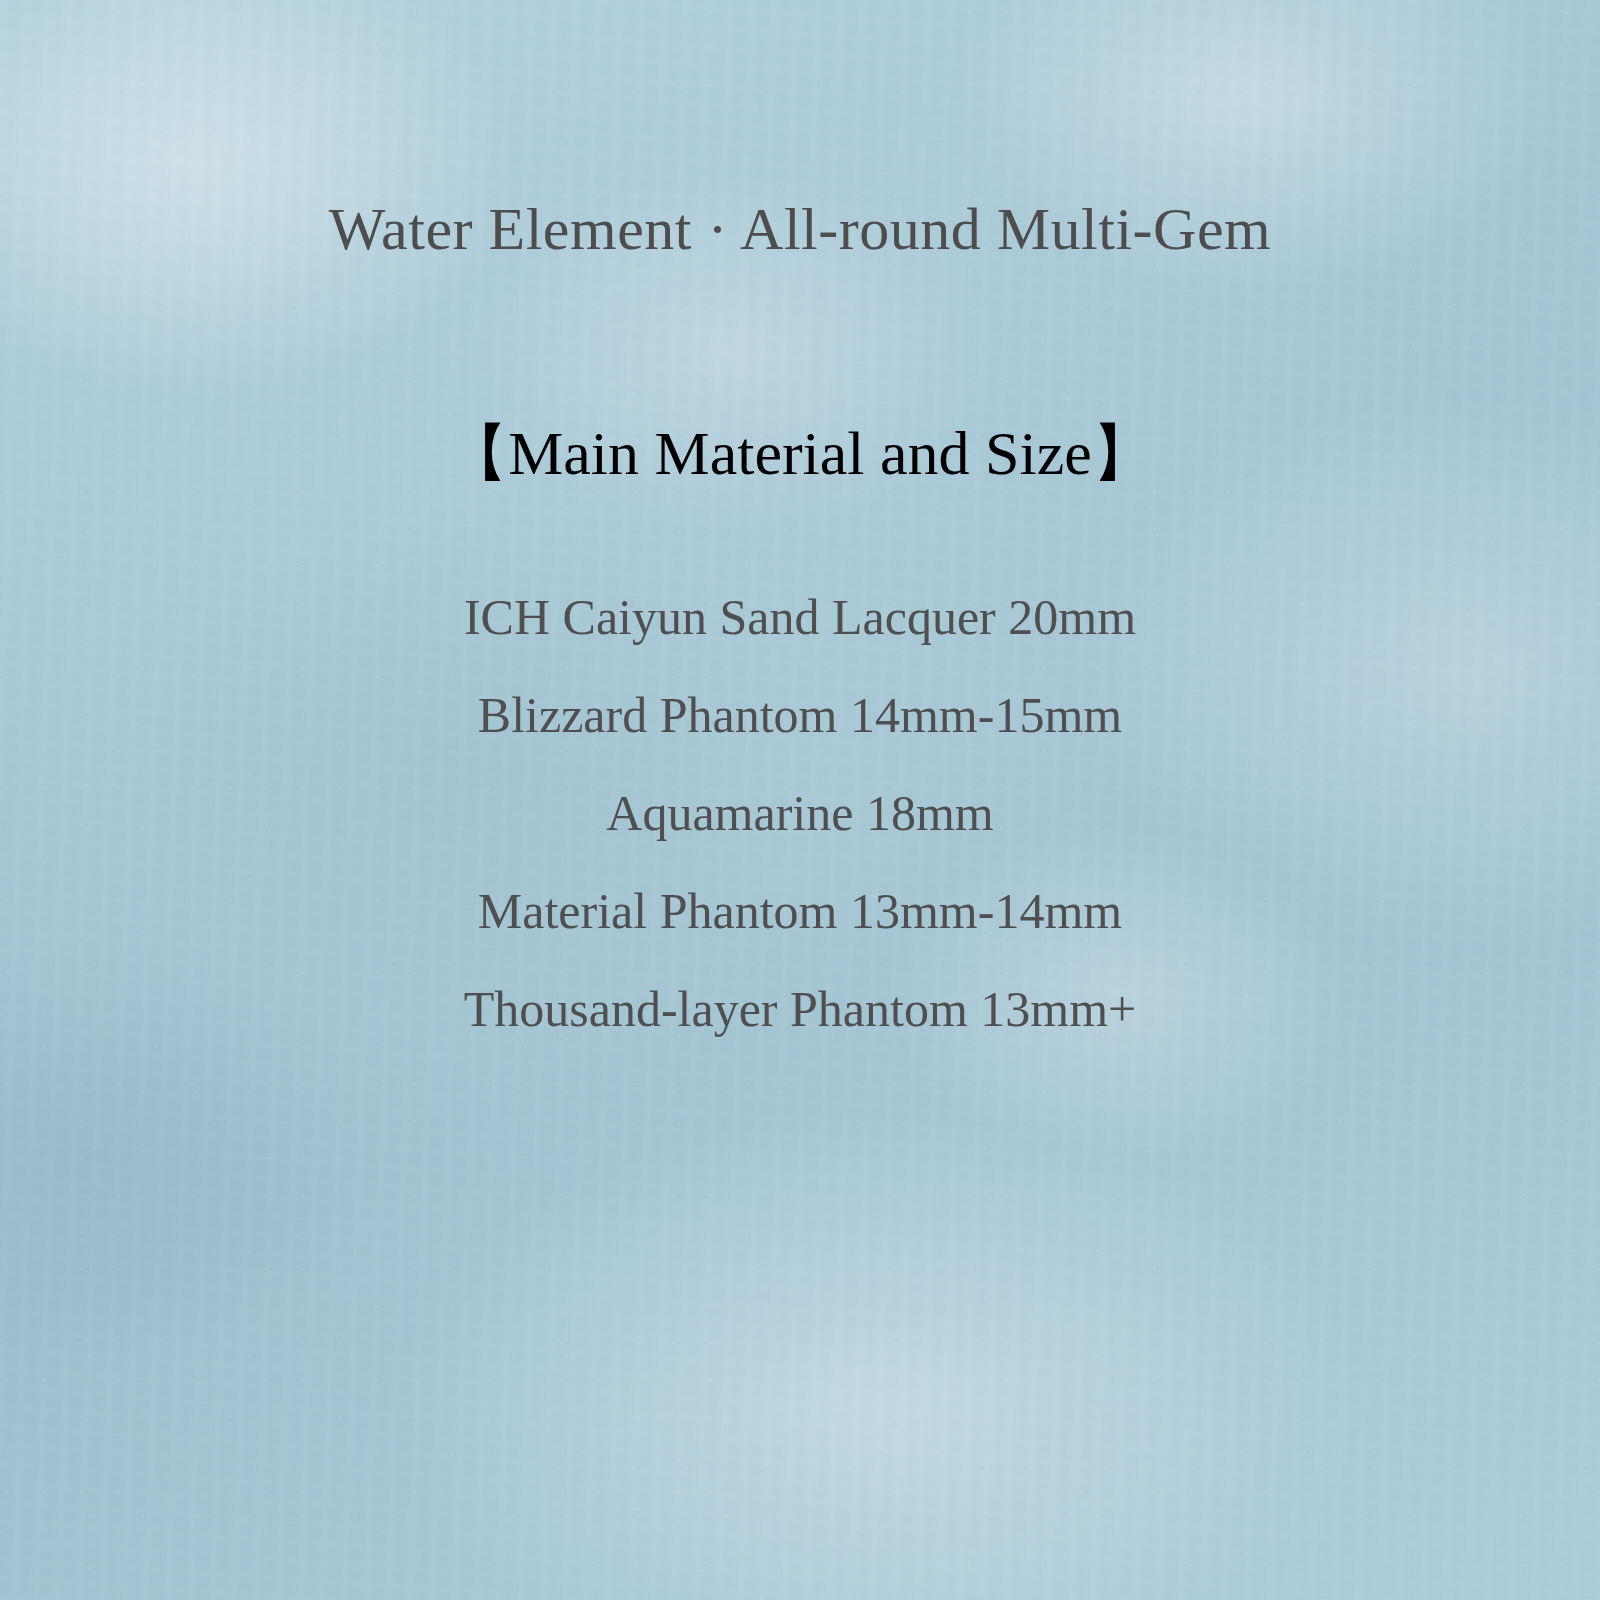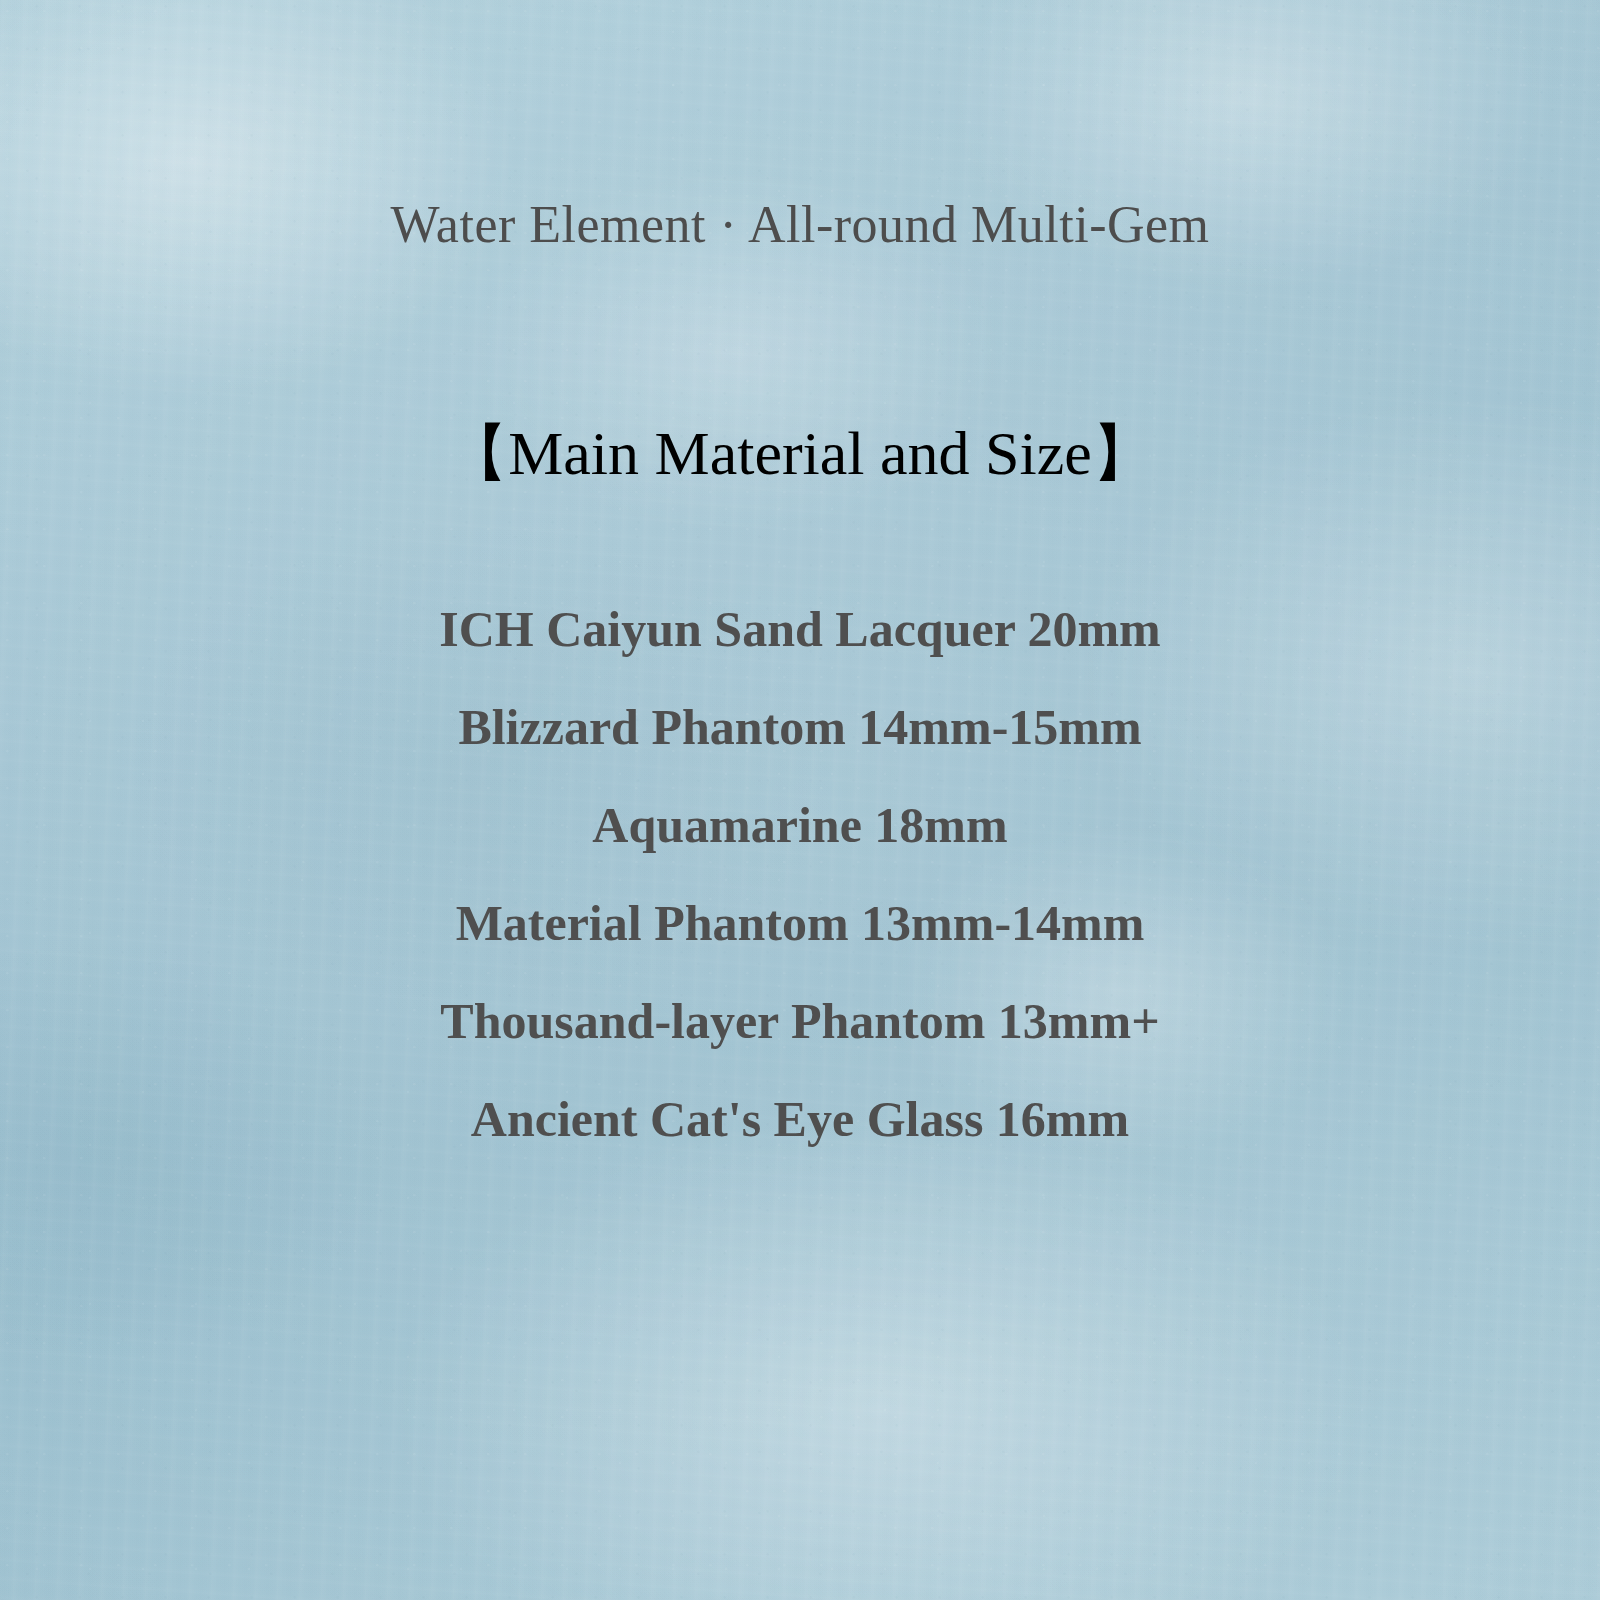--- a/index.html
+++ b/index.html
@@ -84,21 +84,21 @@
     height: 100%;
     color: #4a4a4a;
     text-align: center;
   }
 
   .title {
     position: absolute;
     top: 196px;
     left: 0;
     right: 0;
-    font-size: 52px;
+    font-size: 60px;
     line-height: 1.1;
     letter-spacing: 0.5px;
     color: #4d4d4d;
     font-weight: 400;
     white-space: nowrap;
   }
 
   .section-heading {
     position: absolute;
     top: 418px;
@@ -110,23 +110,22 @@
     font-weight: 400;
     white-space: nowrap;
   }
 
   .spec-list {
     position: absolute;
     top: 592px;
     left: 0;
     right: 0;
     list-style: none;
-    margin: 12px;
+    margin: 0;
     padding: 0;
-    font-weight: bold;
   }
   .spec-item {
     font-size: 50px;
     line-height: 1.0;
     color: #4f4f4f;
     margin: 0 0 48px 0;
     white-space: nowrap;
   }
 </style>
 </head>
@@ -146,17 +145,16 @@
     <div class="title">Water Element · All-round Multi-Gem</div>
 
     <div class="section-heading">【Main Material and Size】</div>
 
     <ul class="spec-list">
       <li class="spec-item">ICH Caiyun Sand Lacquer 20mm</li>
       <li class="spec-item">Blizzard Phantom 14mm-15mm</li>
       <li class="spec-item">Aquamarine 18mm</li>
       <li class="spec-item">Material Phantom 13mm-14mm</li>
       <li class="spec-item">Thousand-layer Phantom 13mm+</li>
-      <li class="spec-item">Ancient Cat's Eye Glass 16mm</li>
     </ul>
 
   </div>
 </div>
 
 </body></html>

